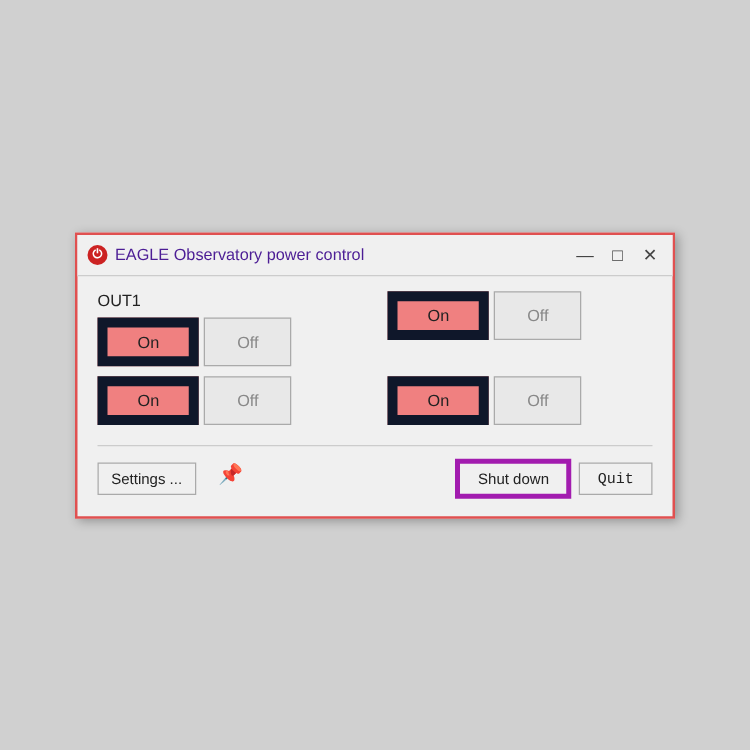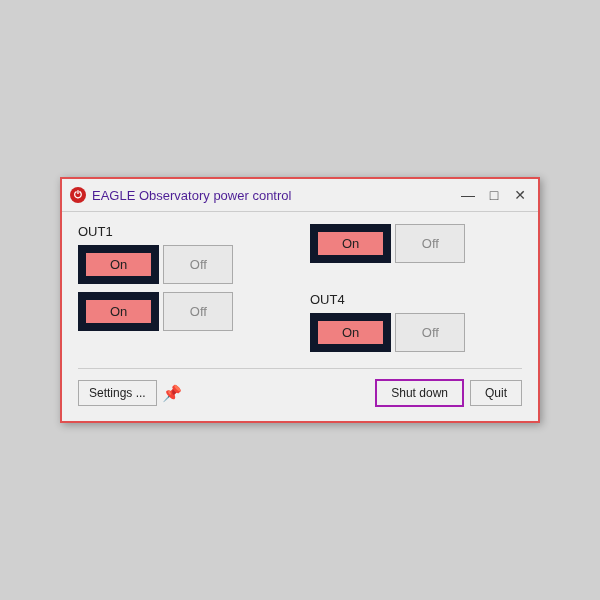--- a/index.html
+++ b/index.html
@@ -130,55 +130,56 @@
       display: flex;
       align-items: center;
       justify-content: space-between;
       border-top: 1px solid #ccc;
       padding-top: 10px;
       margin-top: 4px;
     }
 
     .footer-left {
       display: flex;
-      align-items: center;
-      gap: 6px;
+      align-items: flex-start;
+      gap: 18px;
     }
 
     .footer-right {
       display: flex;
       align-items: center;
       gap: 6px;
     }
 
     .btn-settings {
       background: #f0f0f0;
       border: 1px solid #aaa;
       font-size: 12px;
       padding: 5px 10px;
       cursor: pointer;
       color: #222;
     }
 
     .btn-shutdown {
       background: #f0f0f0;
-      border: 2px solid #a21caf;
+      border: 4px solid #a21caf;
       font-size: 12px;
       padding: 5px 14px;
       cursor: pointer;
       color: #222;
     }
 
     .btn-quit {
       background: #f0f0f0;
       border: 1px solid #aaa;
       font-size: 12px;
       padding: 5px 14px;
       cursor: pointer;
       color: #222;
+      font-family: Liberation Mono, monospace;
     }
 
     .pin-icon {
       font-size: 16px;
       cursor: pointer;
       color: #333;
     }
   </style>
 </head>
 <body>
@@ -215,21 +216,20 @@
       </div>
 
       <div class="output-group">
         <div class="output-buttons">
           <button class="btn-on">On</button>
           <button class="btn-off">Off</button>
         </div>
       </div>
 
       <div class="output-group">
-        <span class="output-label">OUT4</span>
         <div class="output-buttons">
           <button class="btn-on">On</button>
           <button class="btn-off">Off</button>
         </div>
       </div>
 
     </div>
 
     <div class="footer">
       <div class="footer-left">

